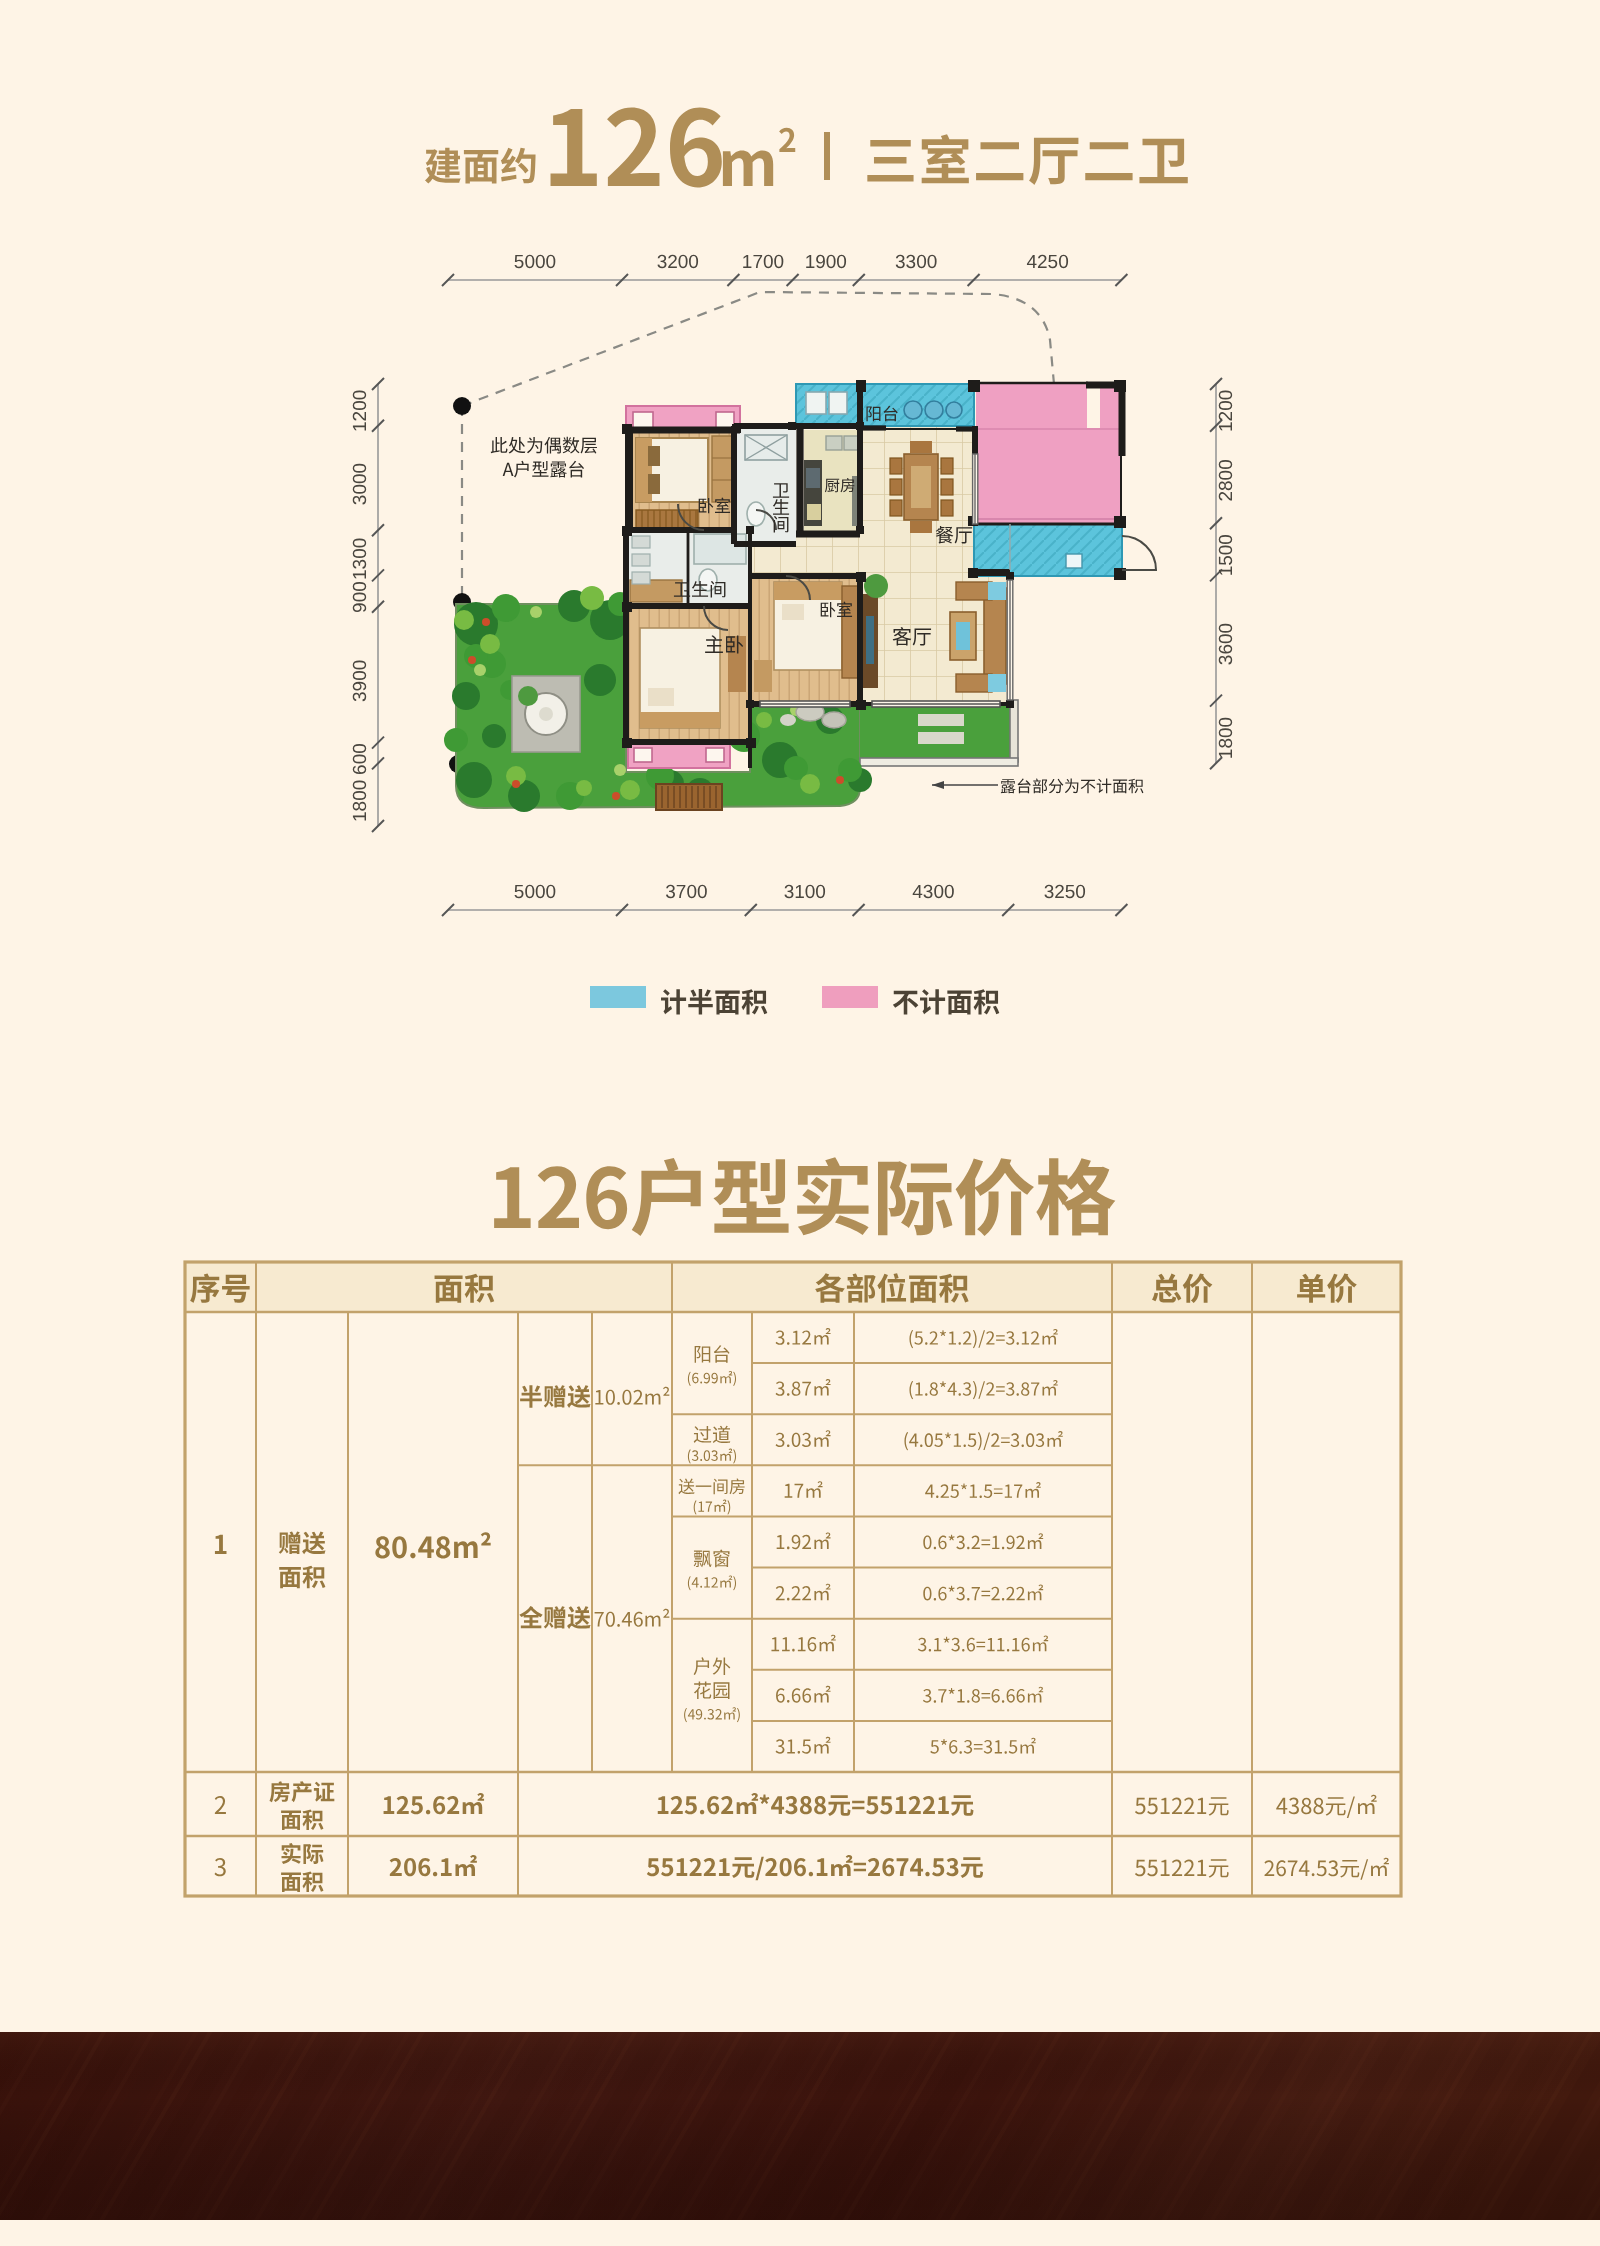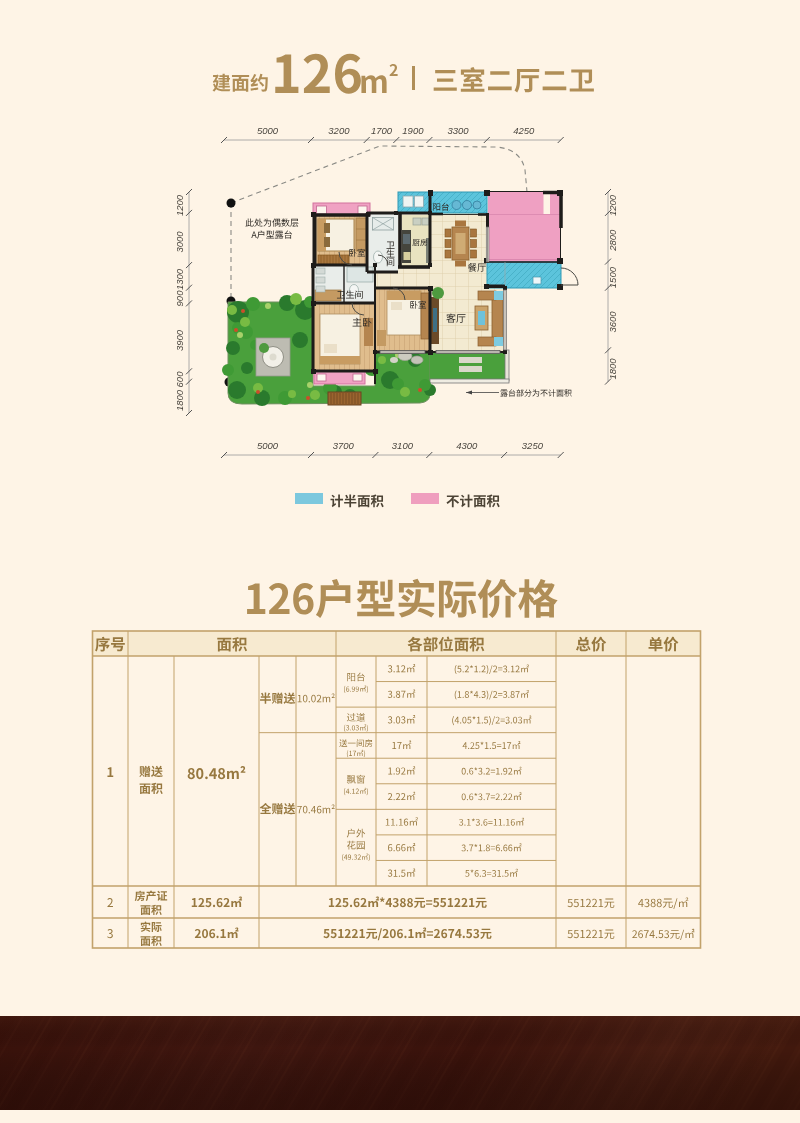--- a/index.html
+++ b/index.html
@@ -1,15 +1,15 @@
 <!DOCTYPE html>
 <html><head><meta charset="utf-8"><style>
 html,body{margin:0;padding:0;background:#fef4e6;}
 *{box-sizing:border-box}
-.page{position:relative;width:800px;height:1110px;background:#fef4e6;overflow:hidden;font-family:"Liberation Sans",sans-serif;font-style:italic;}
+.page{position:relative;width:800px;height:1110px;background:#fef4e6;overflow:hidden;font-family:"Liberation Sans",sans-serif;}
 </style></head><body>
 <div class="page">
 <svg width="800" height="1123" viewBox="0 0 800 1123">
 <defs>
         <path id="q0" d="M388 775L388 685L557 685L557 637L334 637L334 548L557 548L557 498L383 498L383 407L557 407L557 359L377 359L377 275L557 275L557 225L338 225L338 134L557 134L557 66L671 66L671 134L936 134L936 225L671 225L671 275L904 275L904 359L671 359L671 407L893 407L893 548L948 548L948 637L893 637L893 775L671 775L671 849L557 849L557 775ZM671 548L787 548L787 498L671 498ZM671 637L671 685L787 685L787 637ZM91 360C91 373 123 393 146 405L231 405C222 340 209 281 192 230C174 263 157 302 144 348L56 318C80 238 110 173 145 122C113 66 73 22 25 -11C50 -26 94 -67 111 -90C154 -58 191 -16 223 36C327 -49 463 -70 632 -70L927 -70C934 -38 953 15 970 39C901 37 693 37 636 37C488 38 363 55 271 133C310 229 336 350 349 496L282 512L261 509L227 509C271 584 316 672 354 762L282 810L245 795L56 795L56 690L202 690C168 610 130 542 114 519C93 485 65 458 44 452C59 429 83 383 91 360Z"></path>
         <path id="q1" d="M416 315L570 315L570 240L416 240ZM416 409L416 479L570 479L570 409ZM416 146L570 146L570 72L416 72ZM50 792L50 679L416 679C412 649 406 618 401 589L91 589L91 -90L207 -90L207 -39L786 -39L786 -90L908 -90L908 589L526 589L554 679L954 679L954 792ZM207 72L207 479L309 479L309 72ZM786 72L678 72L678 479L786 479Z"></path>
         <path id="q2" d="M28 73L46 -40C155 -20 298 5 434 32L427 136C282 112 129 86 28 73ZM476 384C547 322 629 234 664 174L751 251C714 312 628 394 557 452ZM60 414C77 422 101 427 194 438C159 390 129 354 114 338C82 302 58 280 33 274C45 245 63 192 69 170C97 185 141 195 415 240C411 265 408 310 410 341L223 315C294 396 362 490 417 583L321 644C303 608 282 572 261 538L174 531C231 610 288 707 330 801L216 848C177 733 107 612 84 581C62 548 43 529 22 523C35 493 54 437 60 414ZM542 850C514 714 461 576 393 491C420 476 470 443 492 425C519 463 545 509 568 561L819 561C810 216 799 72 770 41C759 28 748 24 729 24C703 24 648 24 587 29C608 -2 623 -52 625 -84C682 -86 742 -87 779 -81C819 -75 846 -64 874 -27C912 24 924 179 935 617C935 631 936 671 936 671L612 671C629 721 645 773 657 826Z"></path>
         <path id="q3" d="M82 0L527 0L527 120L388 120L388 741L279 741C232 711 182 692 107 679L107 587L242 587L242 120L82 120Z"></path>
         <path id="q4" d="M43 0L539 0L539 124L379 124C344 124 295 120 257 115C392 248 504 392 504 526C504 664 411 754 271 754C170 754 104 715 35 641L117 562C154 603 198 638 252 638C323 638 363 592 363 519C363 404 245 265 43 85Z"></path>
         <path id="q5" d="M316 -14C442 -14 548 82 548 234C548 392 459 466 335 466C288 466 225 438 184 388C191 572 260 636 346 636C388 636 433 611 459 582L537 670C493 716 427 754 336 754C187 754 50 636 50 360C50 100 176 -14 316 -14ZM187 284C224 340 269 362 308 362C372 362 414 322 414 234C414 144 369 97 313 97C251 97 201 149 187 284Z"></path>

